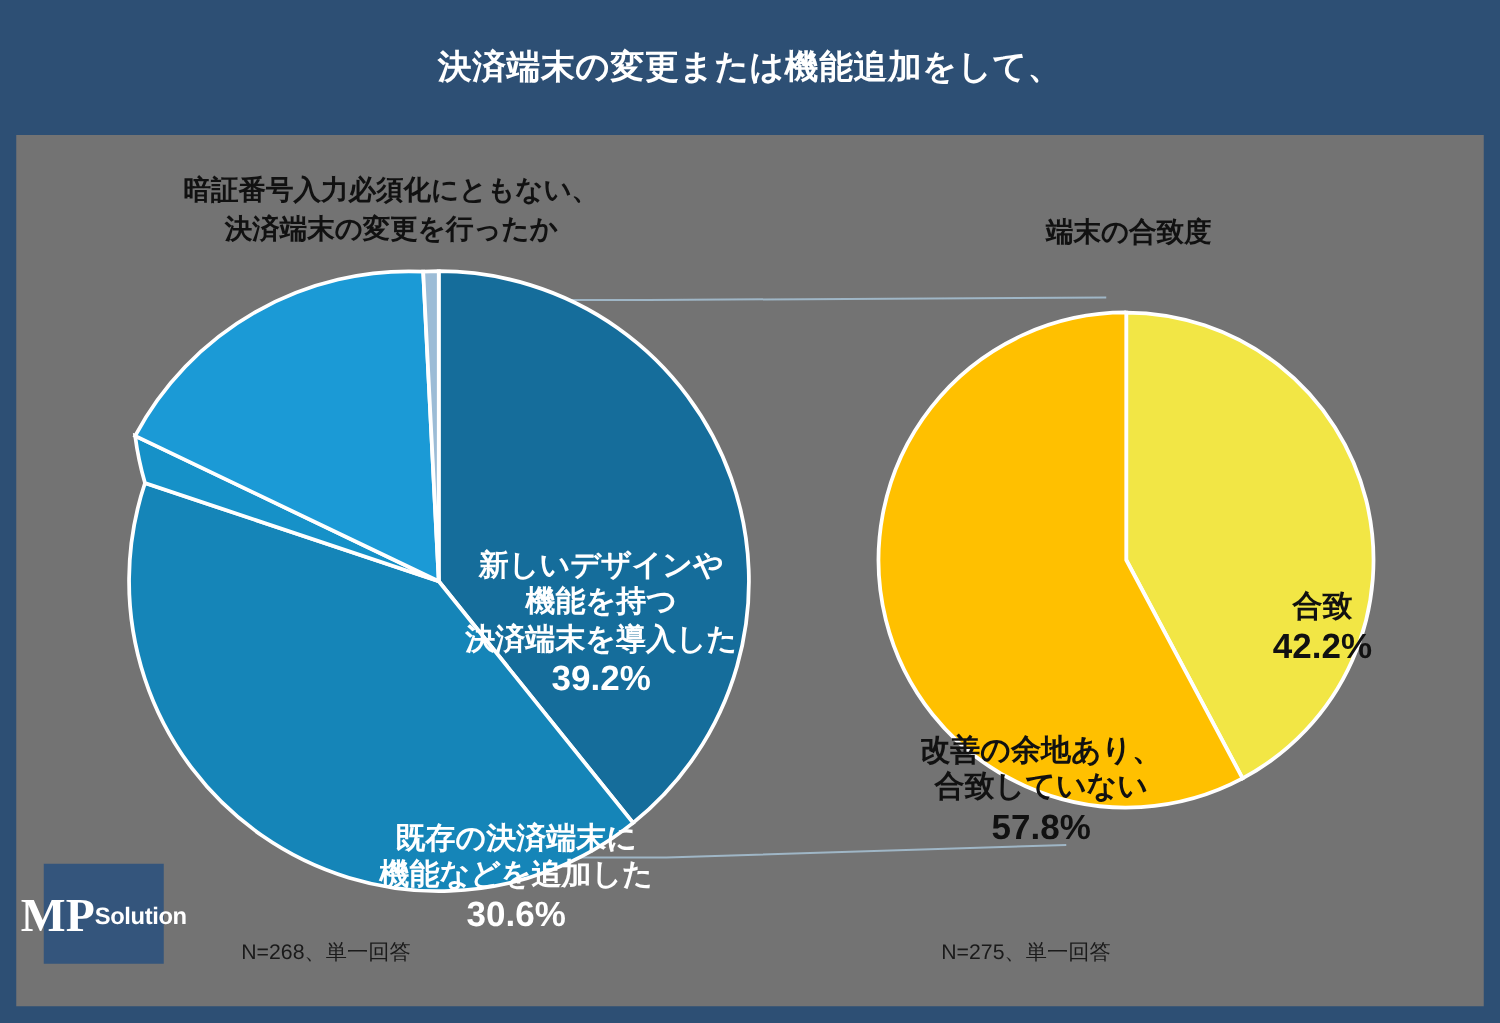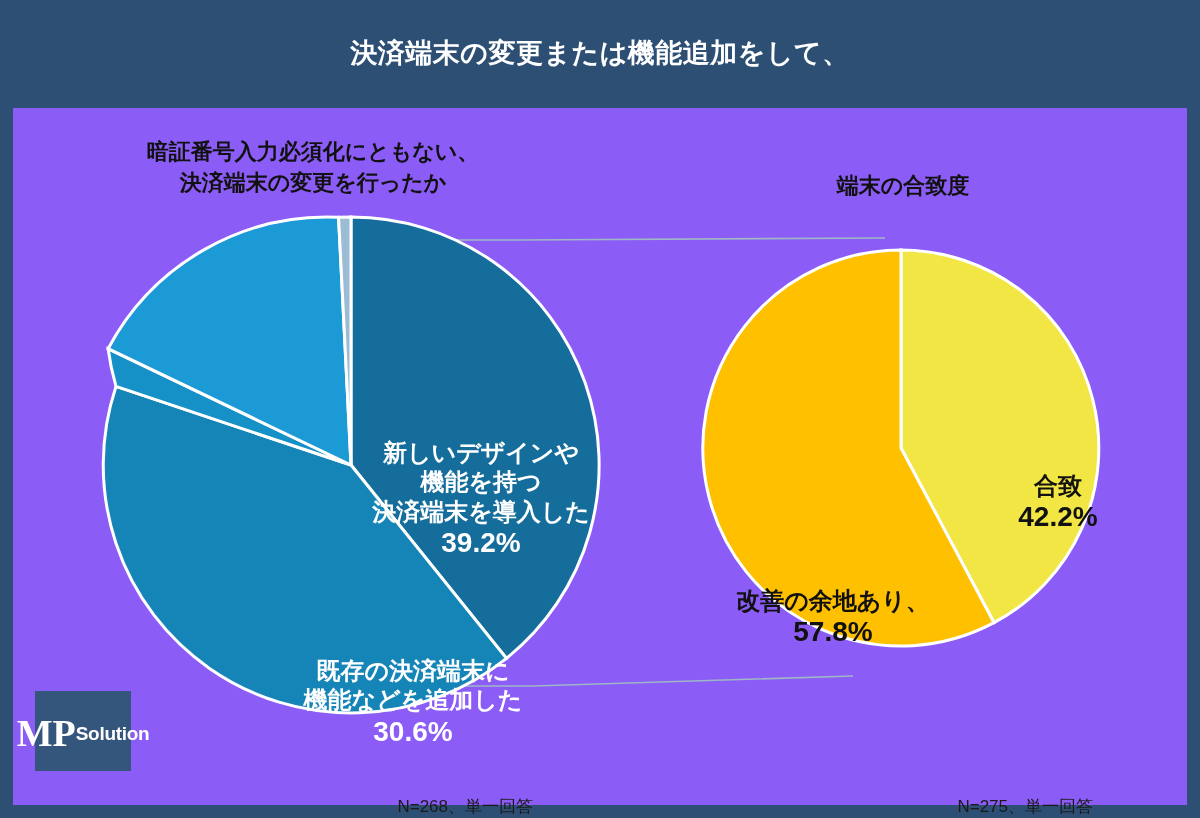--- a/index.html
+++ b/index.html
@@ -37,21 +37,21 @@
     letter-spacing: 0.5px;
     white-space: nowrap;
   }
   
   #card {
     position: absolute;
     left: 13px;
     top: 108px;
     width: 1174px;
     height: 697px;
-    background: #8b5cf6;
+    background: #737373;
     box-sizing: border-box;
   }
   
   .panel-title {
     position: absolute;
     text-align: center;
     color: #111111;
     font-size: 22px;
     font-weight: bold;
     line-height: 31px;
@@ -89,26 +89,25 @@
   #connectors {
     position: absolute;
     left: 0; top: 0;
     width: 1174px; height: 697px;
     pointer-events: none;
   }
 
   
   .footnote {
     position: absolute;
-    text-align: right;
+    text-align: left;
     color: #1a1a1a;
     font-size: 17px;
     font-weight: normal;
     white-space: nowrap;
-    margin-top: 45px;
   }
   #note-left  { left: 180px; top: 642px; width: 340px; }
   #note-right { left: 740px; top: 642px; width: 340px; }
 
   
   #logo {
     position: absolute;
     left: 22px;
     top: 583px;
     width: 96px;
@@ -196,20 +195,21 @@
       <span class="ln lbl-pct">30.6%</span>
     </div>
 
     <div class="slice-label label-dark" id="lbl-r1">
       <span class="ln lbl-txt">合致</span>
       <span class="ln lbl-pct">42.2%</span>
     </div>
 
     <div class="slice-label label-dark" id="lbl-r2">
       <span class="ln lbl-txt">改善の余地あり、</span>
+      <span class="ln lbl-txt">合致していない</span>
       <span class="ln lbl-pct">57.8%</span>
     </div>
 
     <div class="footnote" id="note-left">N=268、単一回答</div>
     <div class="footnote" id="note-right">N=275、単一回答</div>
 
     <div id="logo">
       <div id="logo-mp">MP</div>
       <div id="logo-solution">Solution</div>
     </div>

